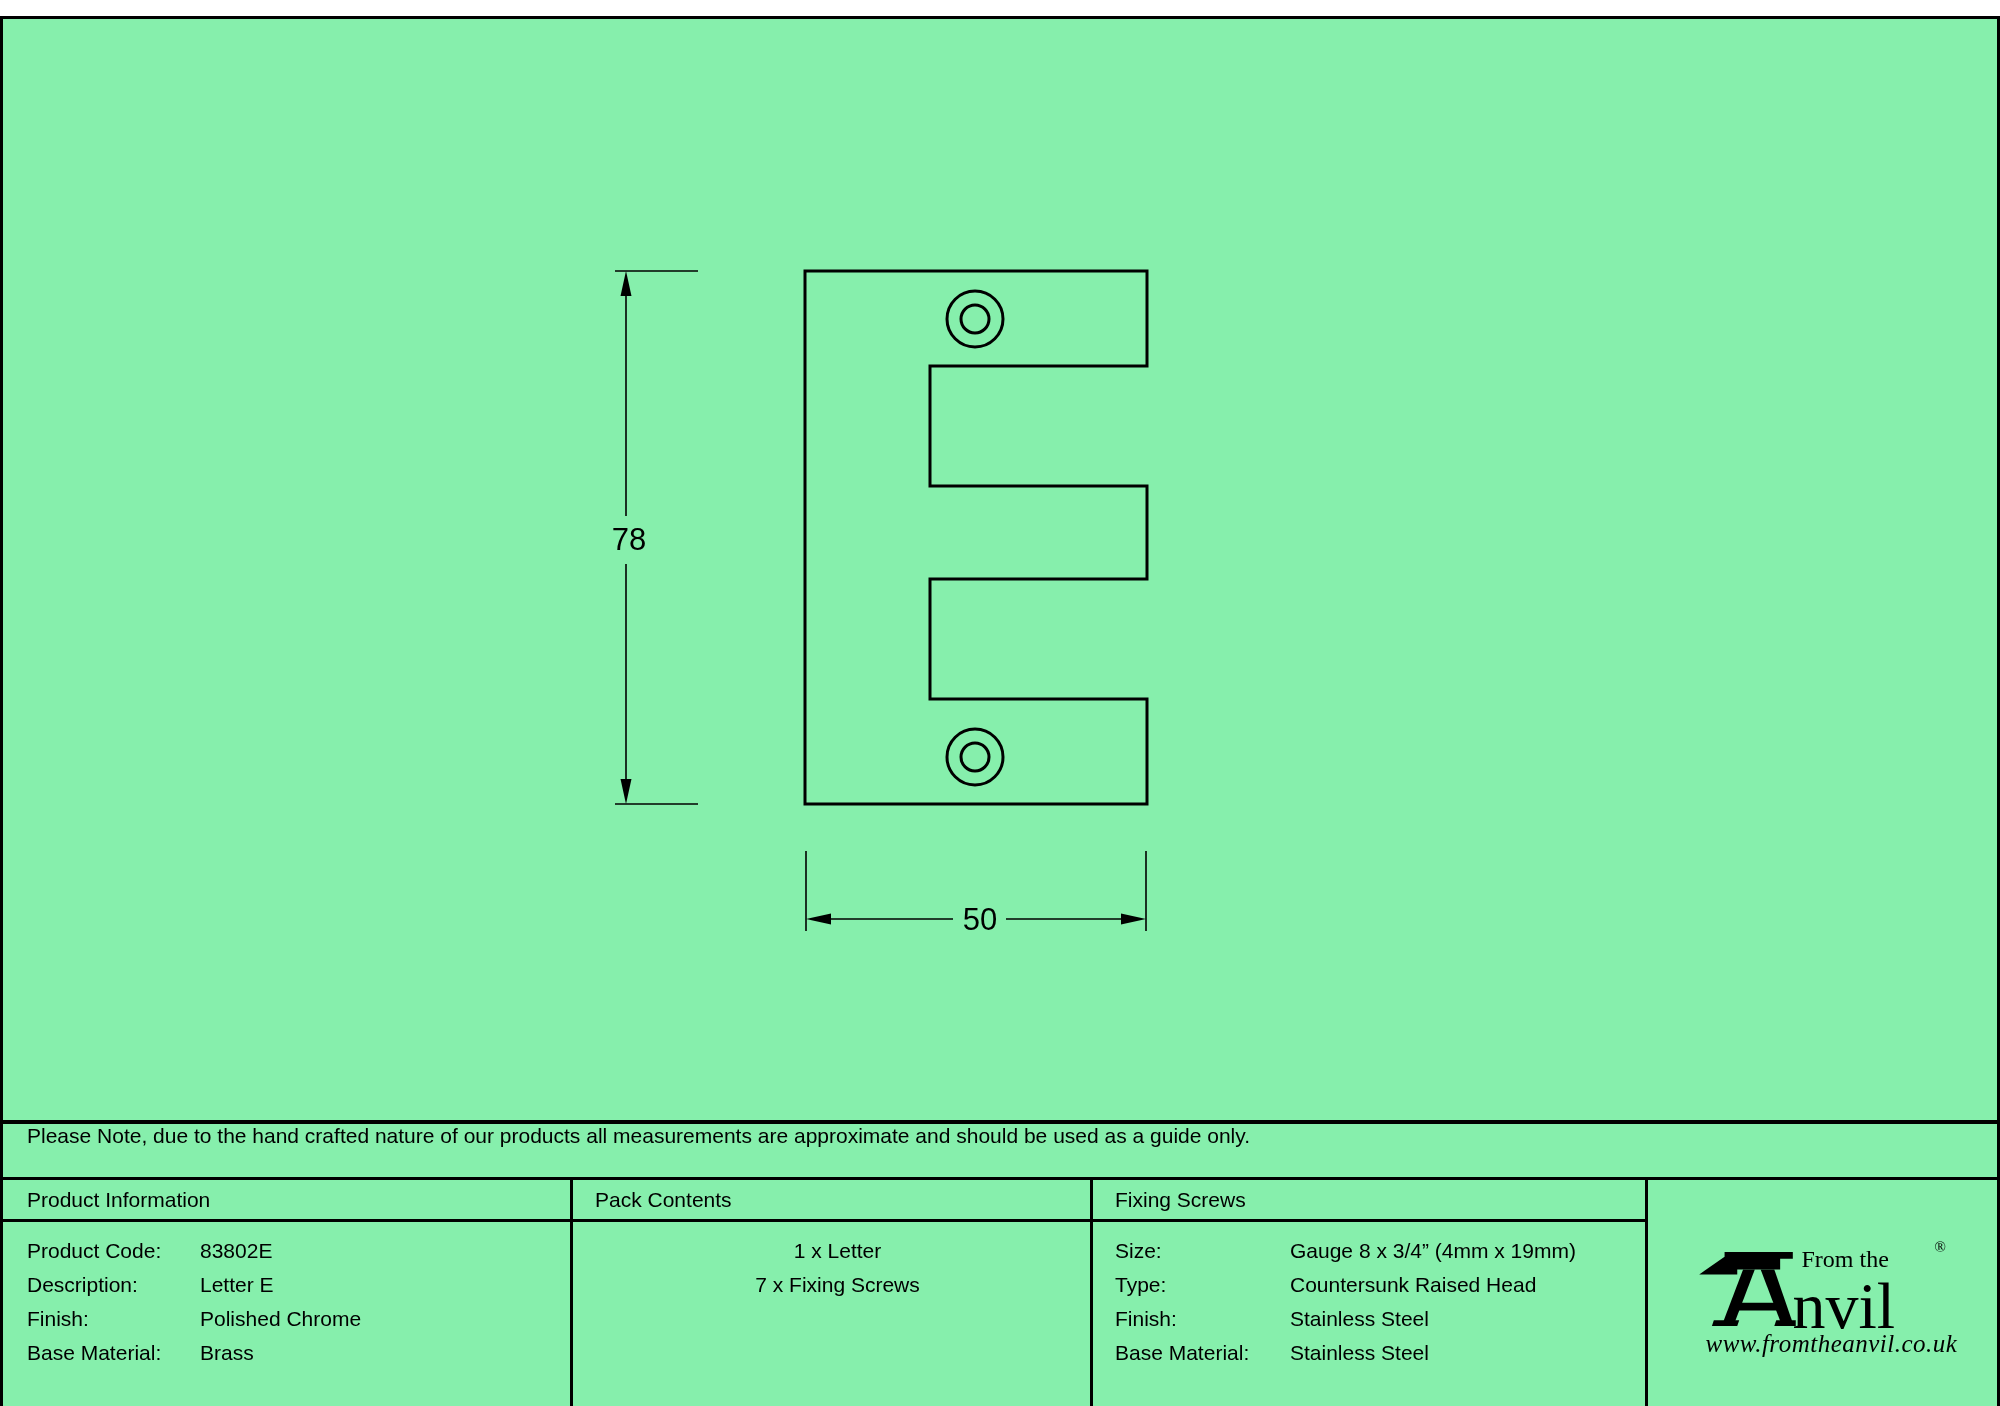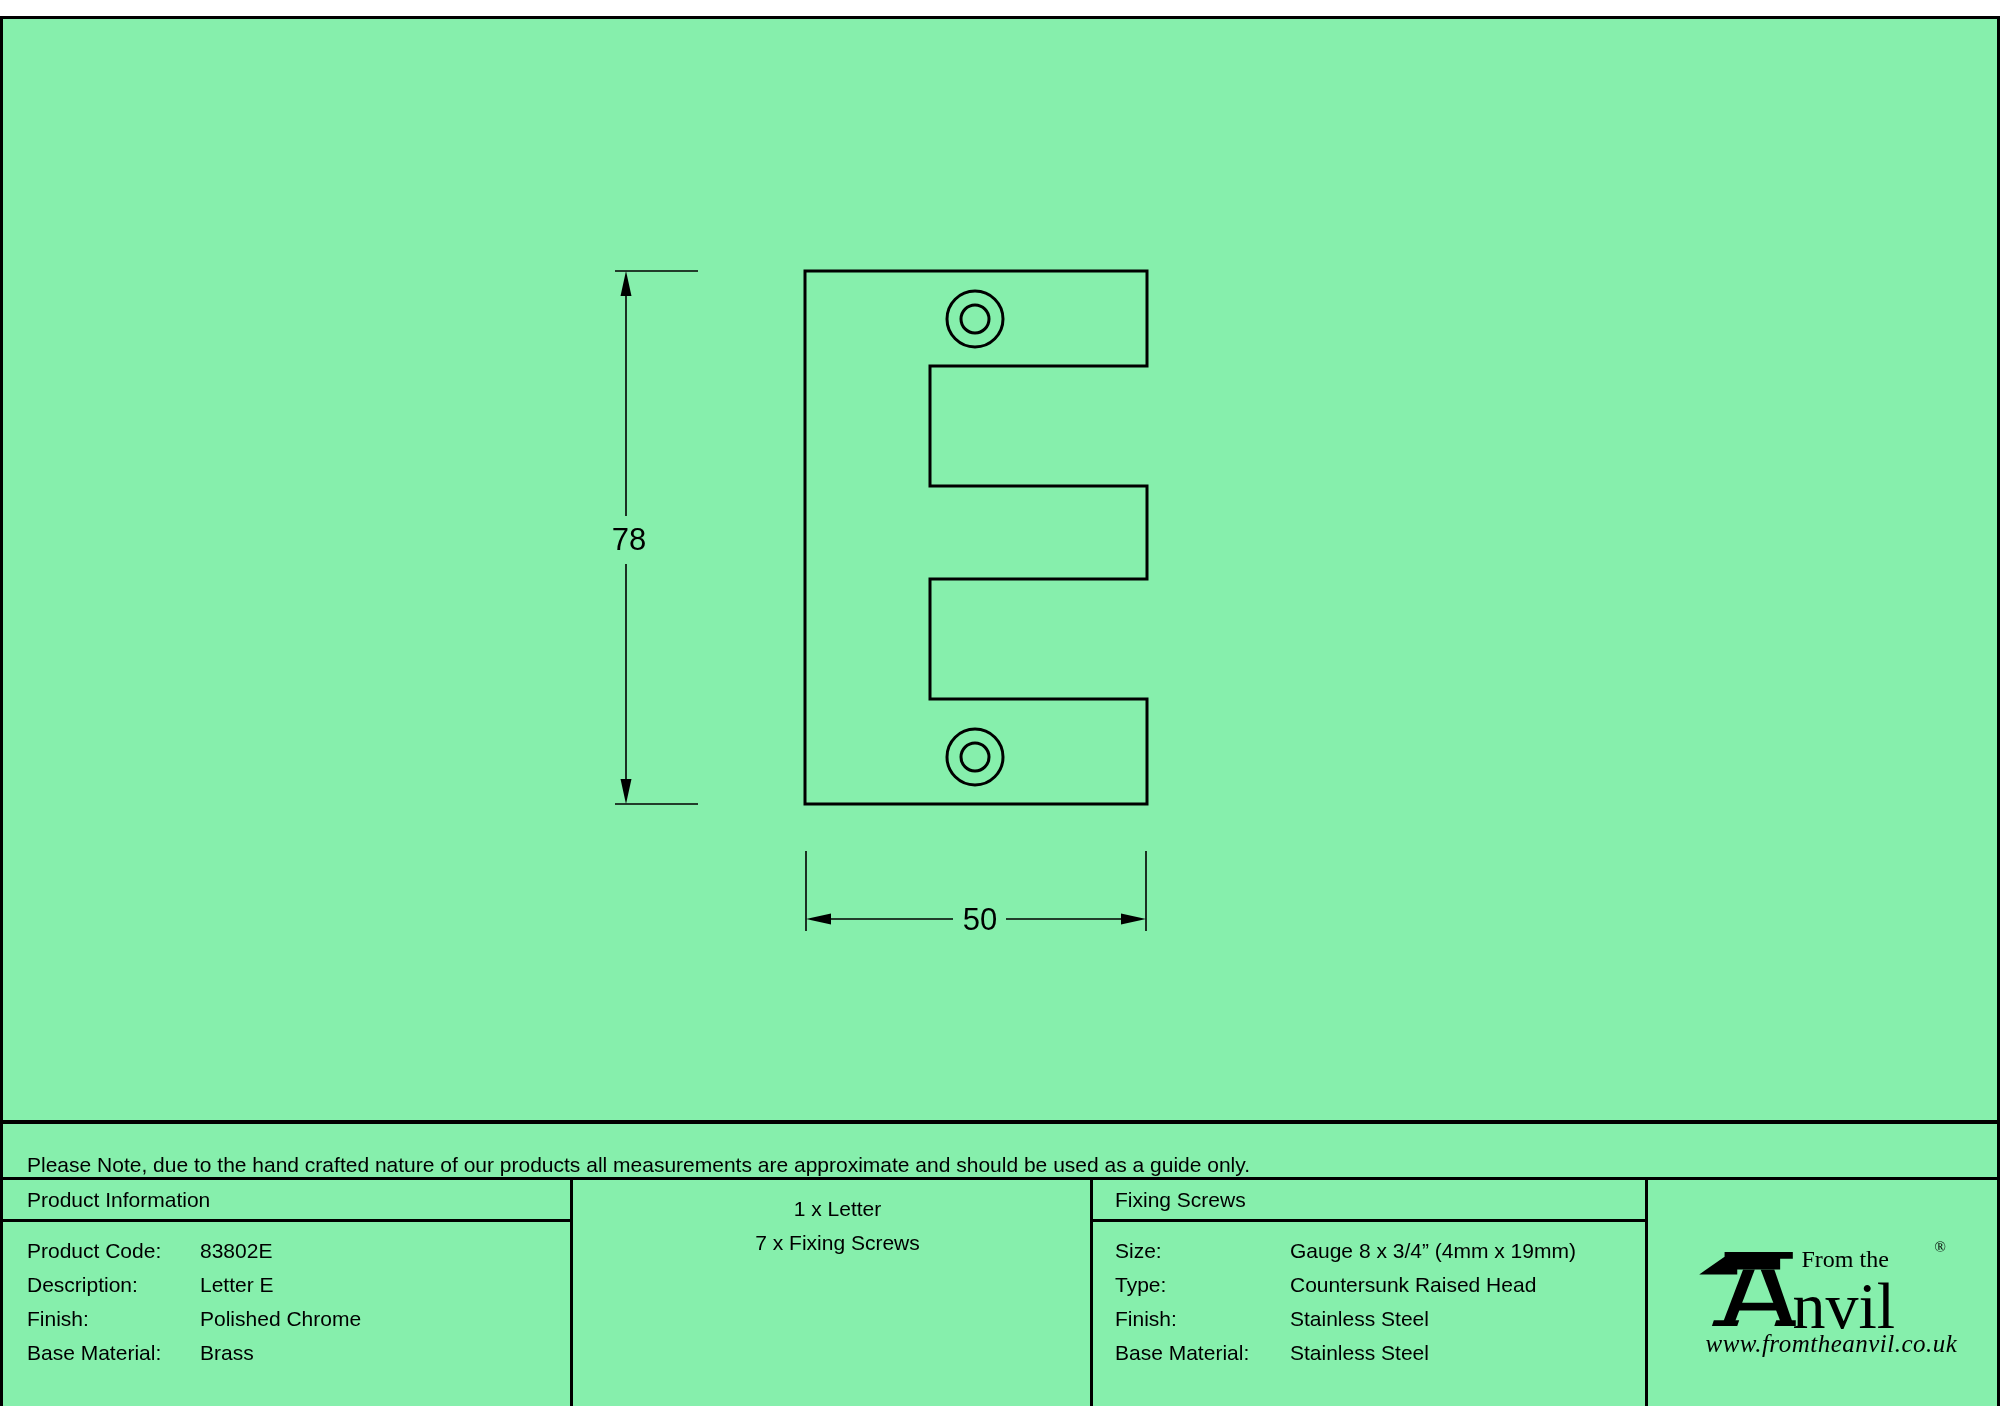--- a/index.html
+++ b/index.html
@@ -13,21 +13,21 @@
   .drawing-area { position:absolute; left:0; top:0; width:1994px; height:1101px; }
   .drawing-area svg { display:block; }
 
   .bottom {
     position:absolute; left:0; right:0; top:1101px; bottom:0;
     border-top:4px solid #000;
     display:flex; flex-direction:column;
   }
   .note-row {
     height:53px; border-bottom:3px solid #000;
-    display:flex; align-items:flex-end;
+    display:flex; align-items:flex-start;
     padding-left:24px; font-size:21px;
   }
   .grid { flex:1; display:flex; }
   .col { box-sizing:border-box; }
   .col + .col { border-left:3px solid #000; }
   .col-product  { width:567px;border-radius:13px; }
   .col-pack     { width:520px; }
   .col-screws   { width:555px; }
   .col-logo     { flex:1; display:flex; align-items:flex-start; justify-content:center; }
   .col-header {
@@ -128,20 +128,23 @@
             <span class="kv-value">Polished Chrome</span>
           </div>
           <div class="kv-row">
             <span class="kv-label">Base Material:</span>
             <span class="kv-value">Brass</span>
           </div>
         </div>
       </div>
 
       <div class="col col-pack">
+        <div class="col-header">
+          <span>Pack Contents</span>
+        </div>
         <div class="col-body">
           <div class="pc-item">1 x Letter</div>
           <div class="pc-item">7 x Fixing Screws</div>
         </div>
       </div>
 
       <div class="col col-screws">
         <div class="col-header">
           <span>Fixing Screws</span>
         </div>

